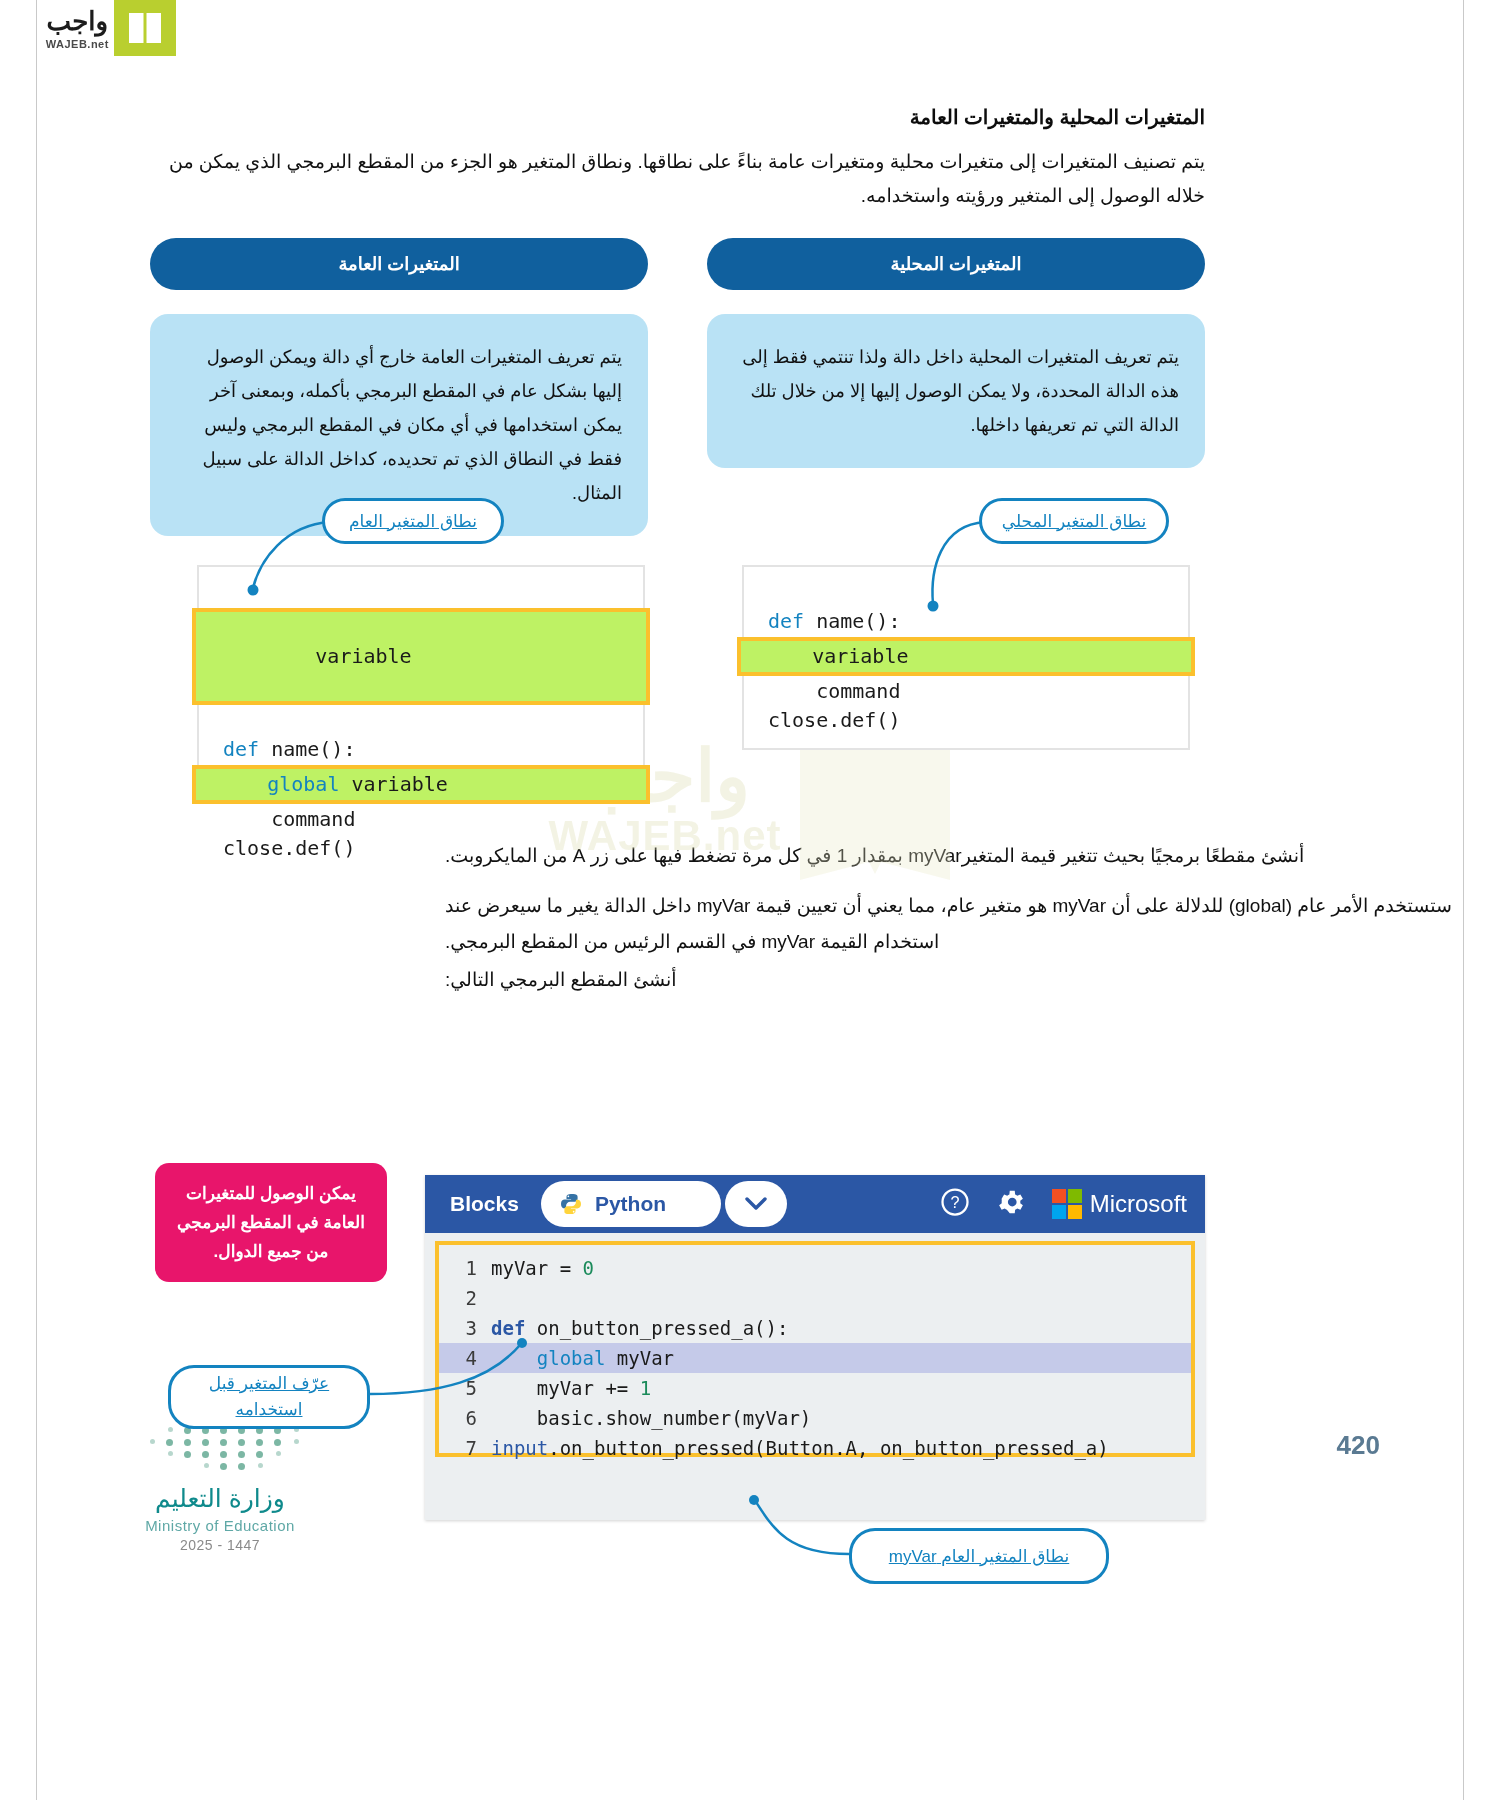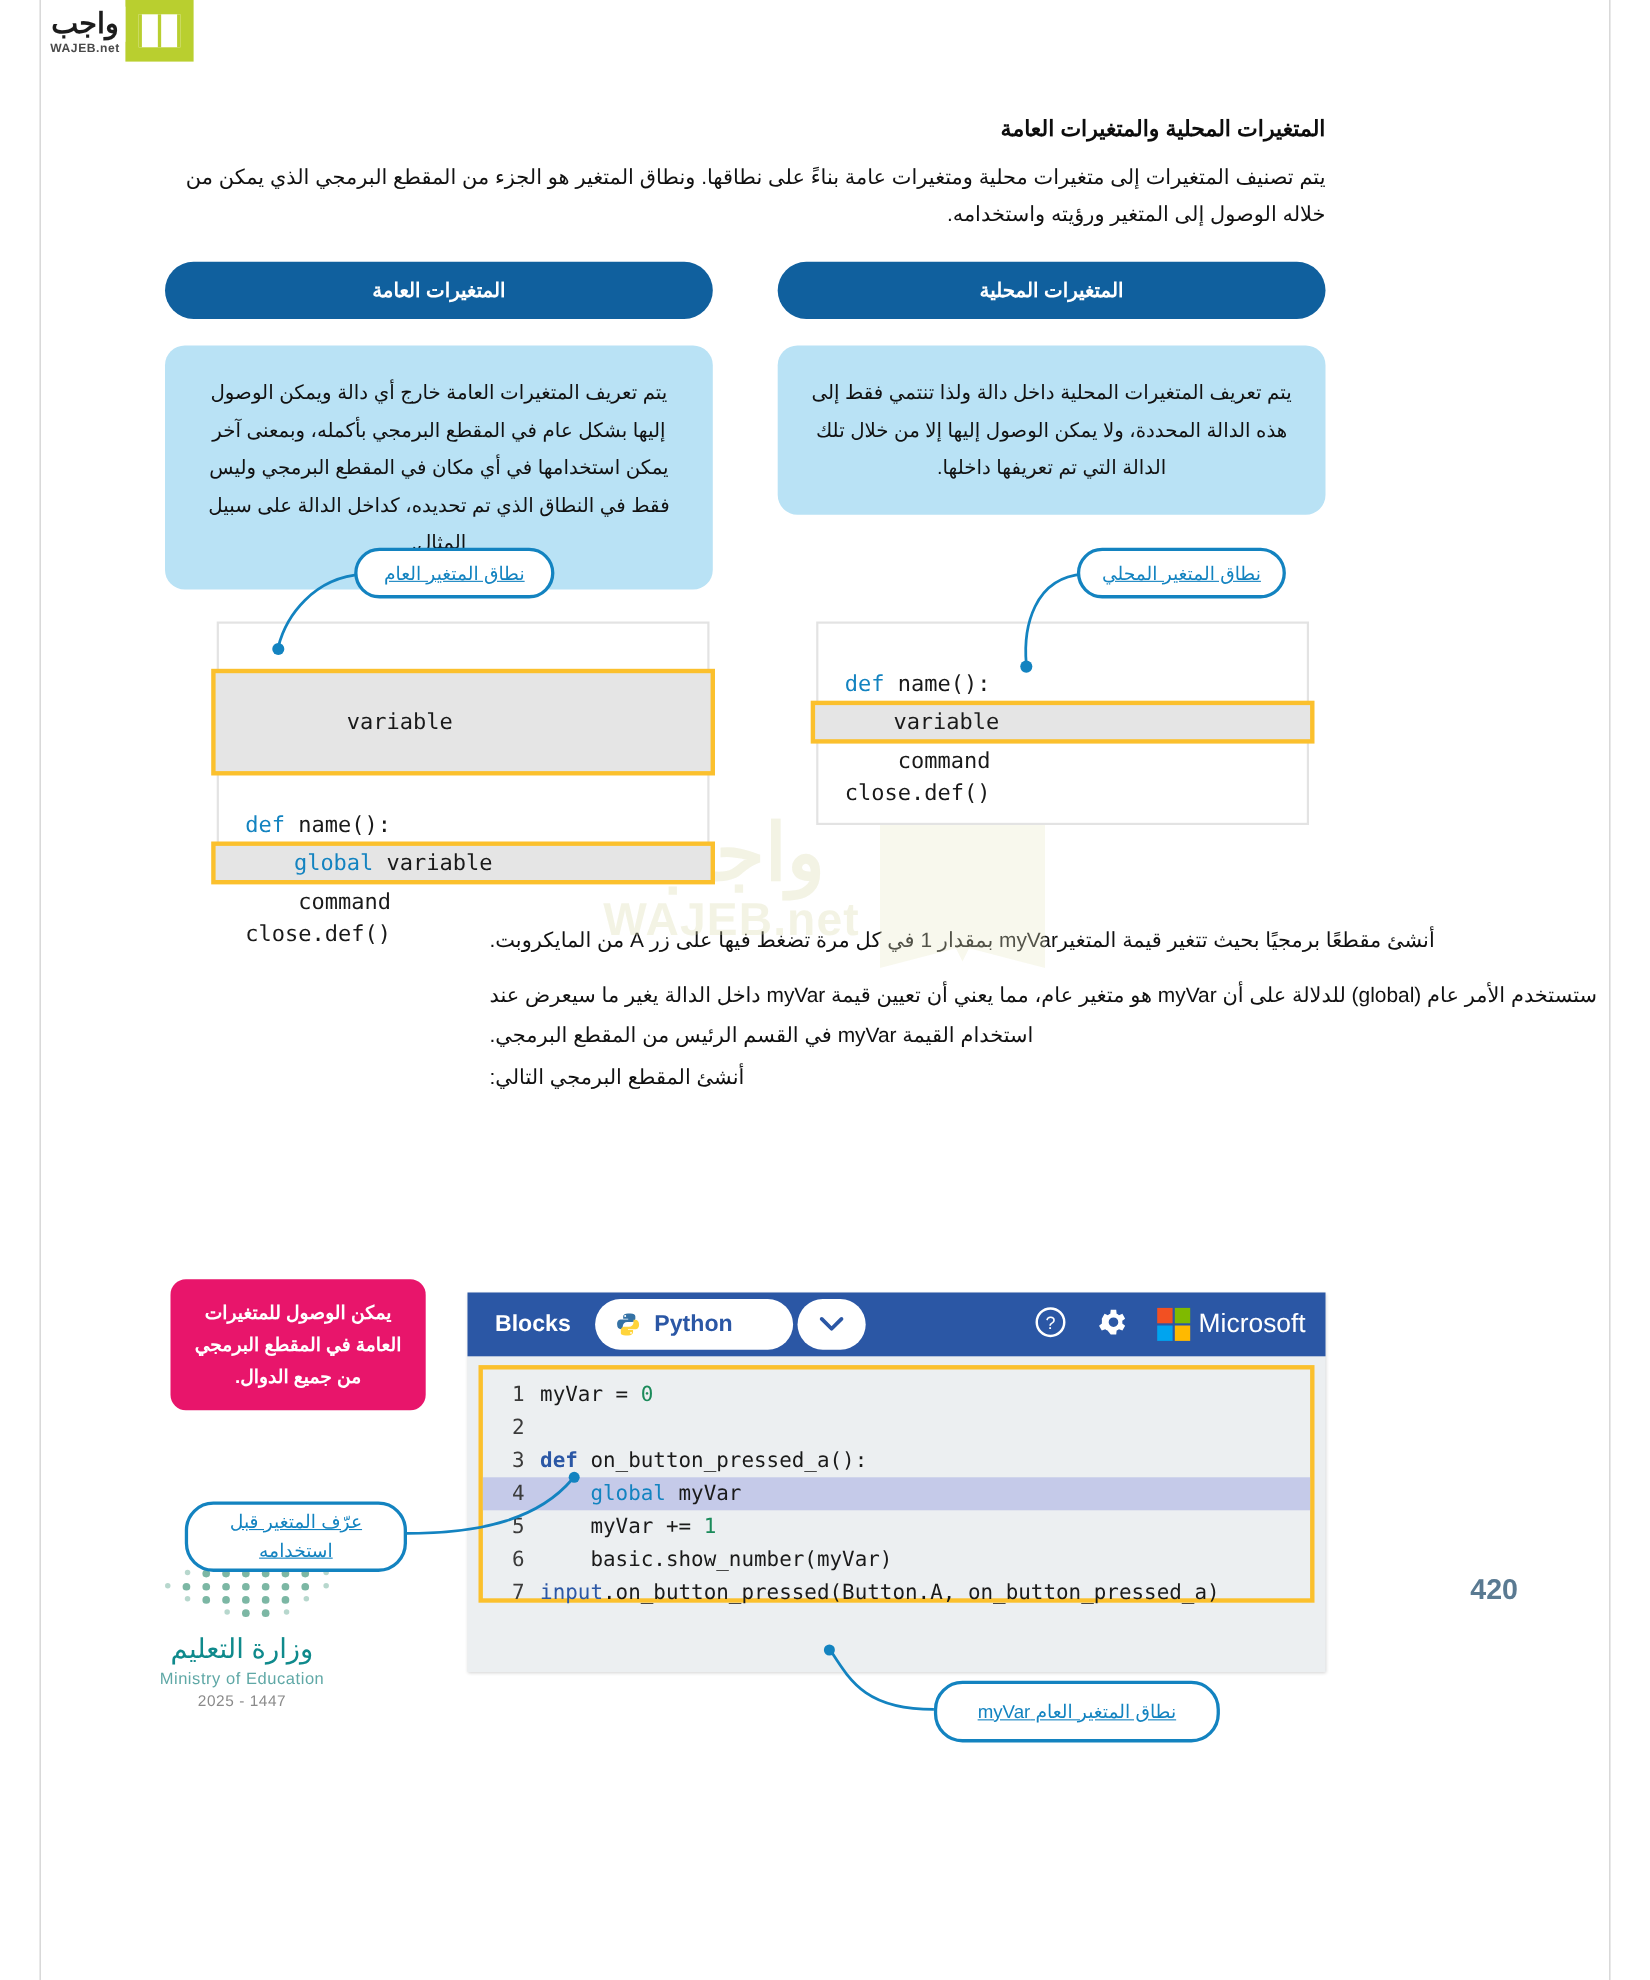--- a/index.html
+++ b/index.html
@@ -95,21 +95,20 @@
     height:52px;
     display:flex; align-items:center; justify-content:center;
     color:#ffffff; font-size:18px; font-weight:bold;
   }
   .col-body {
     margin-top:24px;
     background:#b9e2f5;
     border-radius:18px;
     padding:26px 26px;
     font-size:18px; line-height:34px; color:#111;
-    text-align:center;
   }
   .col.local .col-body  { min-height:132px; }
   .col.global .col-body { min-height:150px; }
 
   
   .pill {
     position:absolute;
     border:3px solid #1383c0;
     border-radius:26px;
     background:#ffffff;
@@ -132,21 +131,21 @@
     font-size:20px;
     line-height:29px;
     color:#1a1a1a;
     z-index:2;
   }
   .codebox .pad { padding:22px 0 24px 0; }
   .codeline { white-space:pre; padding-left:24px; height:29px; }
   .codeline.hl {
     outline:4px solid #fbc02d;
     outline-offset:-1px;
-    background:#e5e5e5;
+    background:#bef264;
     position:relative;
     z-index:3;
     margin:4px -4px;
     padding-top:2px; padding-bottom:2px; height:auto;
   }
   .kw { color:#1383c0; }
 
   
   .connector { position:absolute; overflow:visible; z-index:5; pointer-events:none; }
 

